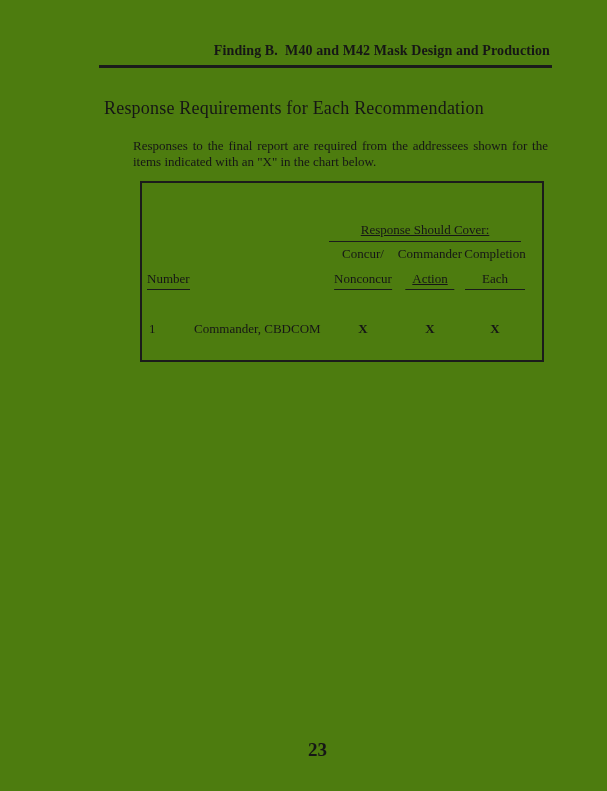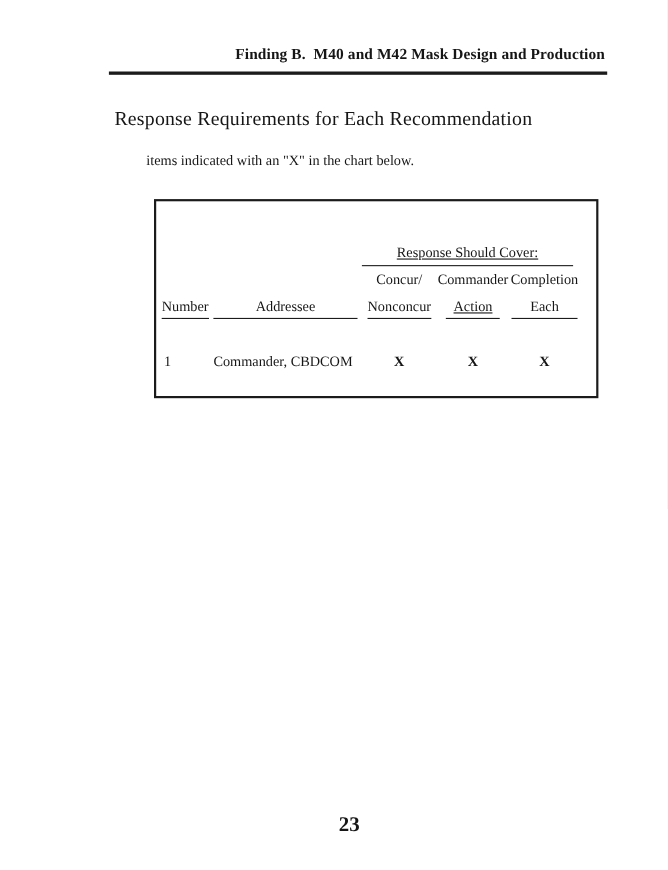--- a/index.html
+++ b/index.html
@@ -1,21 +1,21 @@
 <!DOCTYPE html>
 <html><head>
 <meta charset="utf-8">
 <style>
   * { margin: 0; padding: 0; box-sizing: border-box; }
   html, body { background: #e8e8e8; }
   .page {
     position: relative;
     width: 607px;
     height: 791px;
-    background: #ffffff;
+    background: #4d7c0f;
     font-family: "Liberation Serif", serif;
     color: #161616;
     overflow: hidden;
     margin: 0 auto;
   }
 
   
   .running-header {
     position: absolute;
     top: 43px;
@@ -119,33 +119,33 @@
 <body>
 
 <div class="page">
 
   <div class="running-header">Finding B.  M40 and M42 Mask Design and Production</div>
   <div class="header-rule"></div>
 
   <div class="section-title">Response Requirements for Each Recommendation</div>
 
   <div class="intro">
+    <div class="l1">Responses to the final report are required from the addressees shown for the</div>
     <div class="l2">items indicated with an "X" in the chart below.</div>
   </div>
 
   <div class="req-box">
 
     <div class="span-header">Response Should Cover:</div>
 
     <div class="cell ctr h-top col-concur">Concur/</div>
     <div class="cell ctr h-top col-proposed">Commander</div>
     <div class="cell ctr h-top col-completion">Completion</div>
 
     <div class="cell h-bot h-number uline">Number</div>
-    <div class="h-addressee">Addressee</div>
     <div class="cell ctr h-bot col-concur uline">Nonconcur</div>
     <div class="cell ctr h-bot col-proposed uline h-action">Action</div>
     <div class="cell ctr h-bot col-completion uline h-date">Each</div>
 
     <div class="data-row">
       <div class="cell c-number">1</div>
       <div class="cell c-addressee">Commander, CBDCOM</div>
       <div class="cell ctr col-concur c-x">X</div>
       <div class="cell ctr col-proposed c-x">X</div>
       <div class="cell ctr col-completion c-x">X</div>

